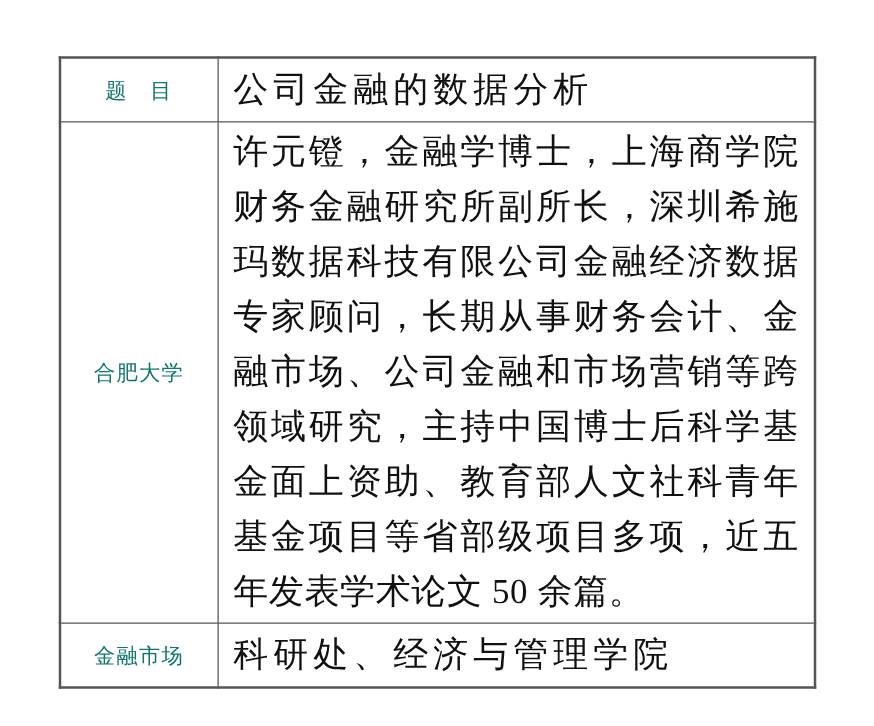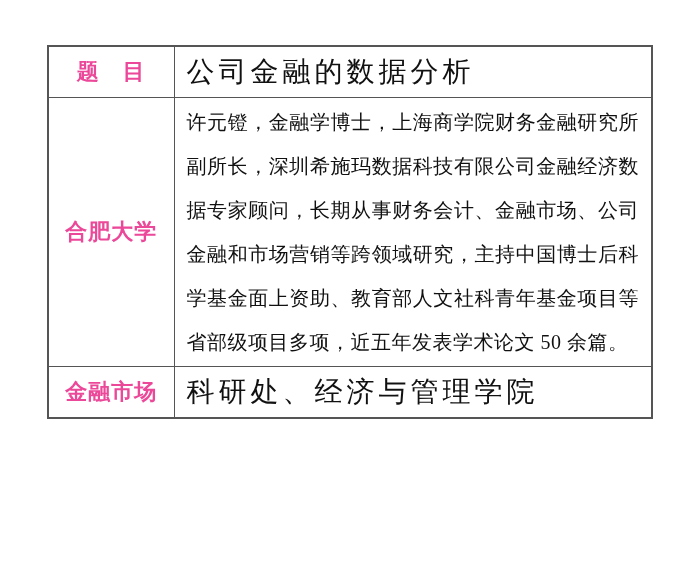--- a/index.html
+++ b/index.html
@@ -23,37 +23,37 @@
     table-layout: fixed;
   }
   table.seminar, table.seminar td {
     border: 1px solid #555555;
   }
   table.seminar { border: 2px solid #555555; }
   td.label-cell {
     width: 126px;
     text-align: center;
     vertical-align: middle;
-    font-weight: bold;
-    font-size: 22px;
+    font-weight: normal;
+    font-size: 17px;
     letter-spacing: 1px;
-    color: #ec4899;
+    color: #0f766e;
   }
   td.value-cell {
     vertical-align: middle;
     text-align: left;
     font-size: 28px;
     letter-spacing: 4px;
     padding: 6px 10px 6px 12px;
     color: #111111;
   }
   tr.simple-row { height: 45px; }
   tr.bio-row { height: 267px; }
   tr.bio-row td.value-cell {
-    font-size: 20px;
+    font-size: 28px;
     letter-spacing: 0.5px;
     line-height: 44px;
     text-align: justify;
     text-justify: inter-ideograph;
     vertical-align: middle;
     padding: 2px 12px 2px 12px;
   }
 </style>
 </head>
 <body>

